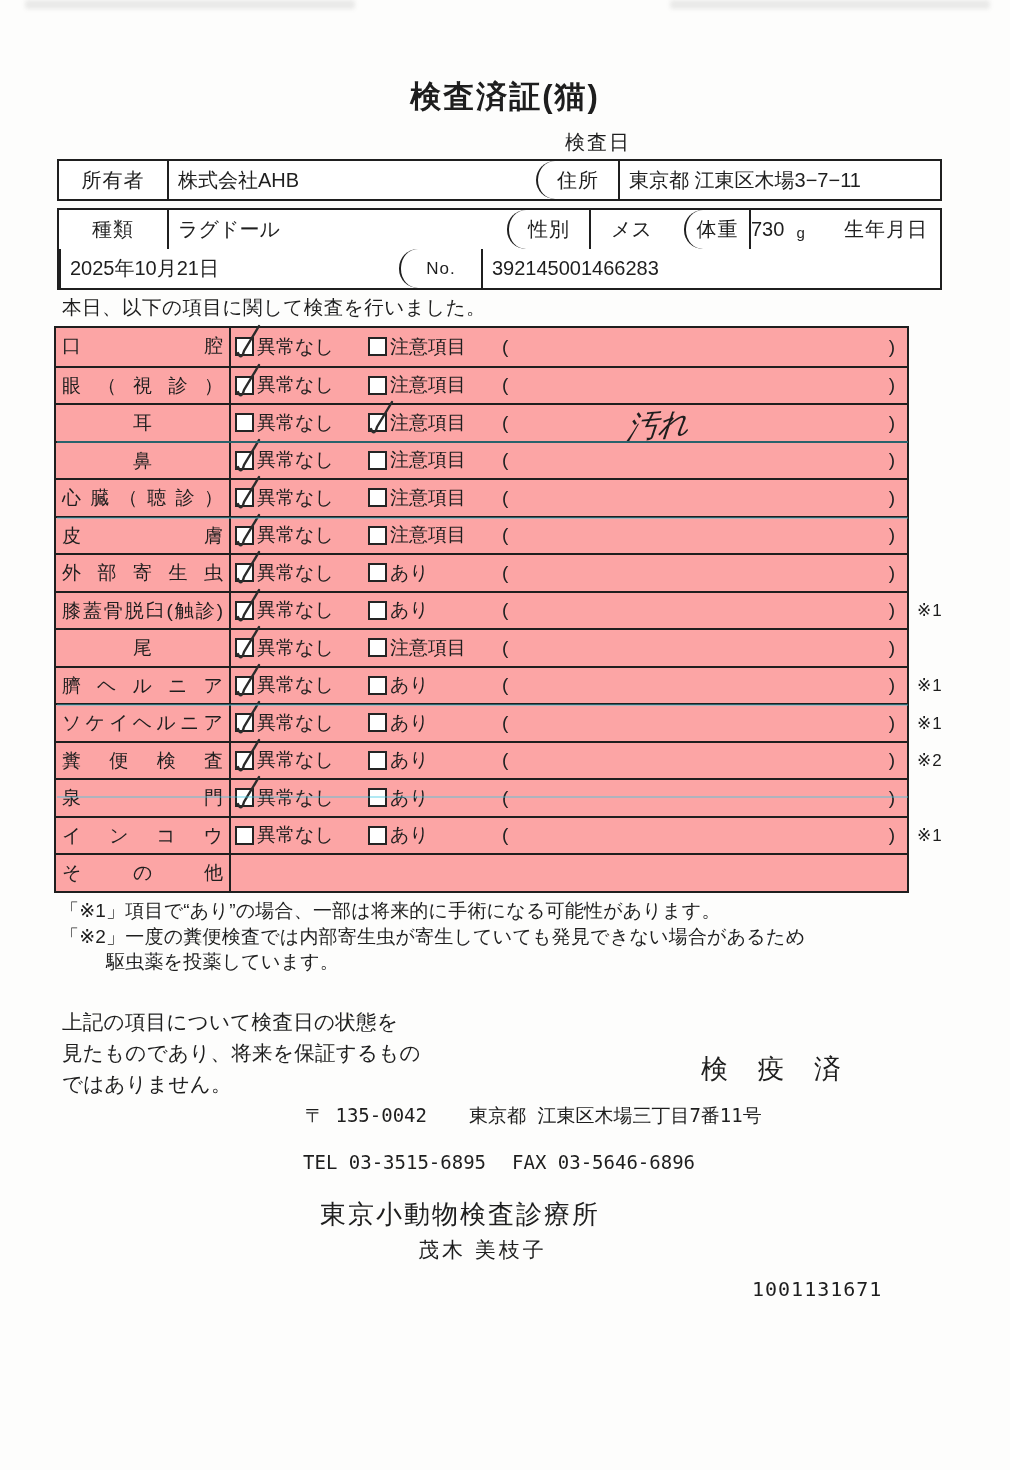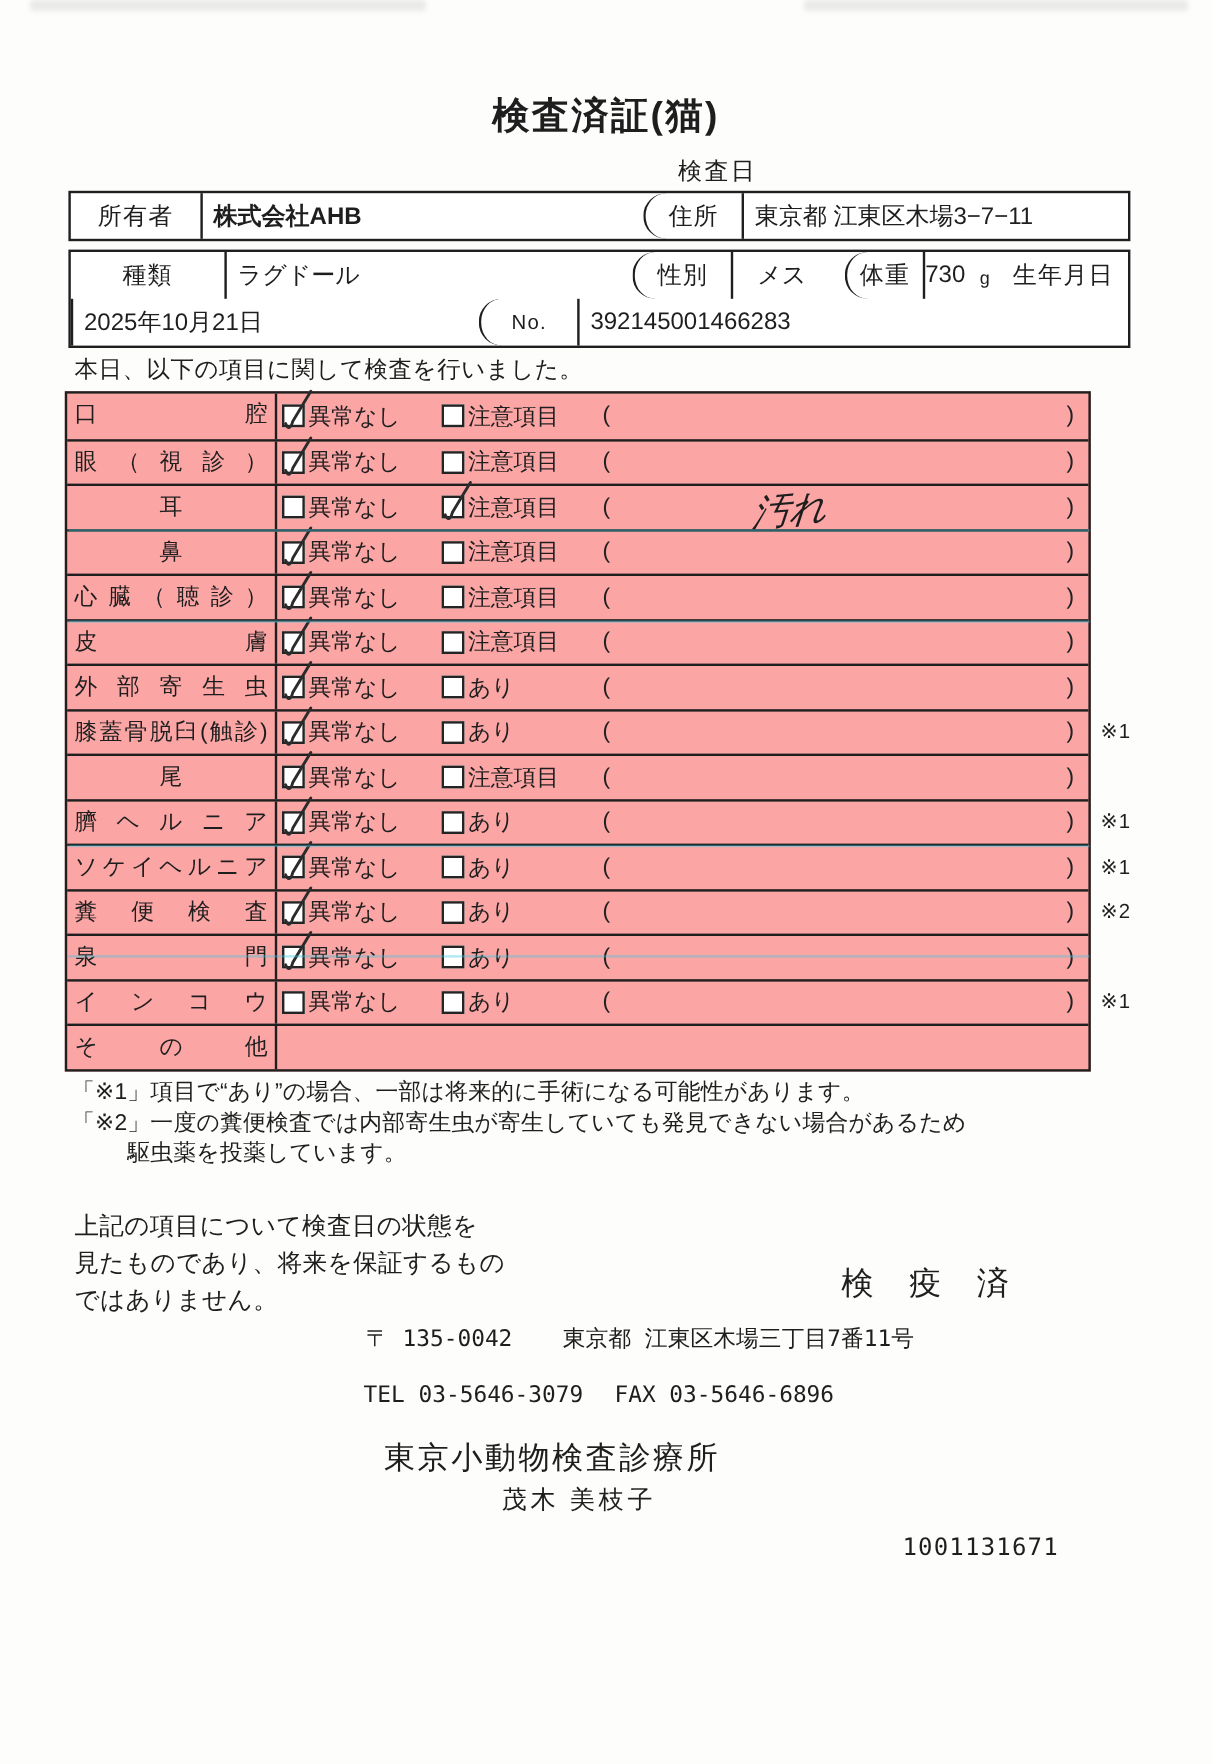--- a/index.html
+++ b/index.html
@@ -84,27 +84,27 @@
 
 <div class="abs doc-title">検査済証(猫)</div>
 
 <div class="abs date-row">
   <span class="lbl">検査日</span>
   <span class="val">2025年12月21日</span>
 </div>
 
 <div class="abs htable" style="top:159px;left:57px;width:881px;height:38px;">
   <div class="cell lab first" style="width:108px;">所有者</div>
-  <div class="cell val" style="width:369px;font-weight:bold;">株式会社AHB</div>
+  <div class="cell val" style="width:369px;">株式会社AHB</div>
   <div class="cell lab" style="width:82px;">住所</div>
   <div class="cell val" style="width:351px;flex:1;">東京都 江東区木場3−7−11</div>
 </div>
 
 <div class="abs htable" style="top:208px;left:57px;width:881px;">
-  <div class="cell lab first" style="width:128px;height:39px;">種類</div>
+  <div class="cell lab first" style="width:108px;height:39px;">種類</div>
   <div class="cell val" style="width:340px;height:39px;">ラグドール</div>
   <div class="cell lab" style="width:82px;height:39px;">性別</div>
   <div class="cell val" style="width:95px;height:39px;padding-left:20px;">メス</div>
   <div class="cell lab" style="width:65px;height:39px;font-family:Liberation Serif, serif;">体重</div>
   <div class="cell weight-val" style="width:191px;height:39px;flex:1;">
     <span>730</span>
     <span class="unit">g</span>
   </div>
   <div class="row2 cell lab first" style="width:108px;height:39px;">生年月日</div>
   <div class="row2 cell val" style="width:340px;height:39px;">2025年10月21日</div>
@@ -471,18 +471,18 @@
   <div>ではありません。</div>
 </div>
 
 <div class="abs stamp">検 疫 済</div>
 
 <div class="abs postal-line mono">
   <span class="code">〒 135-0042</span>
   <span>東京都 江東区木場三丁目7番11号</span>
 </div>
 <div class="abs telfax-line mono">
-  <span class="tel">TEL 03-5646-3079</span>
+  <span class="tel">TEL 03-3515-6895</span>
   <span>FAX 03-5646-6896</span>
 </div>
 <div class="abs clinic-name">東京小動物検査診療所</div>
 <div class="abs vet-name">茂木 美枝子</div>
 <div class="abs doc-number mono">1001131671</div>
 
 </body></html>

